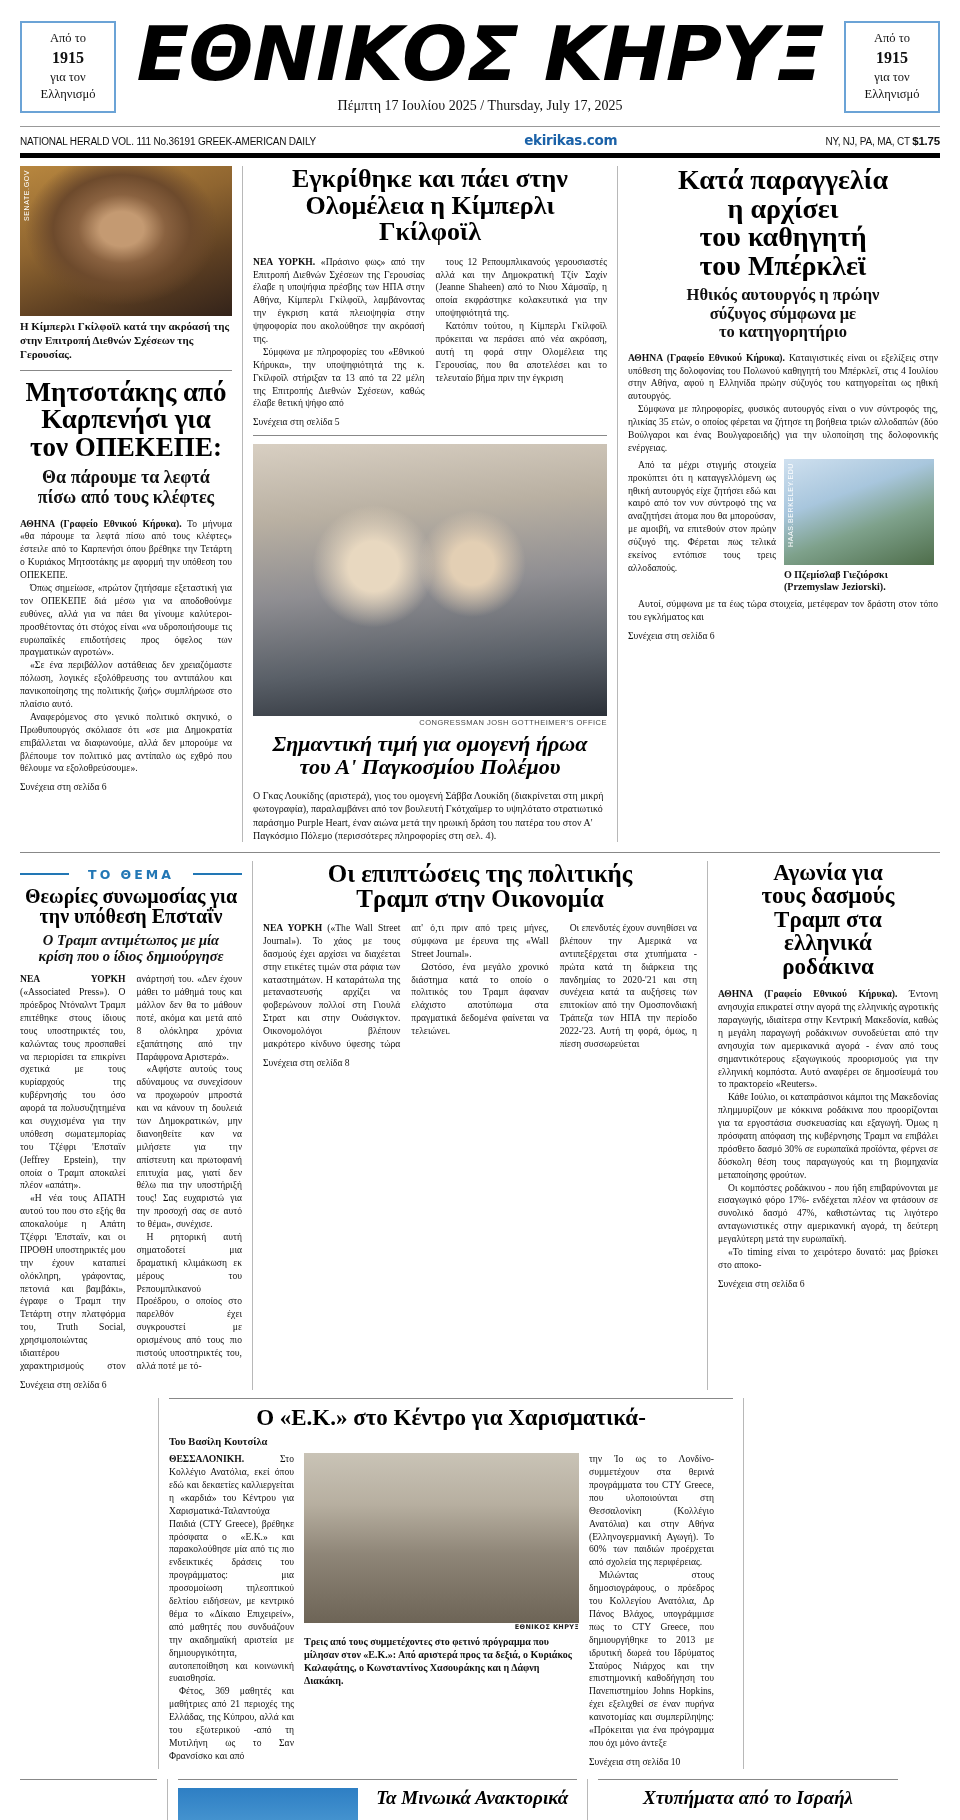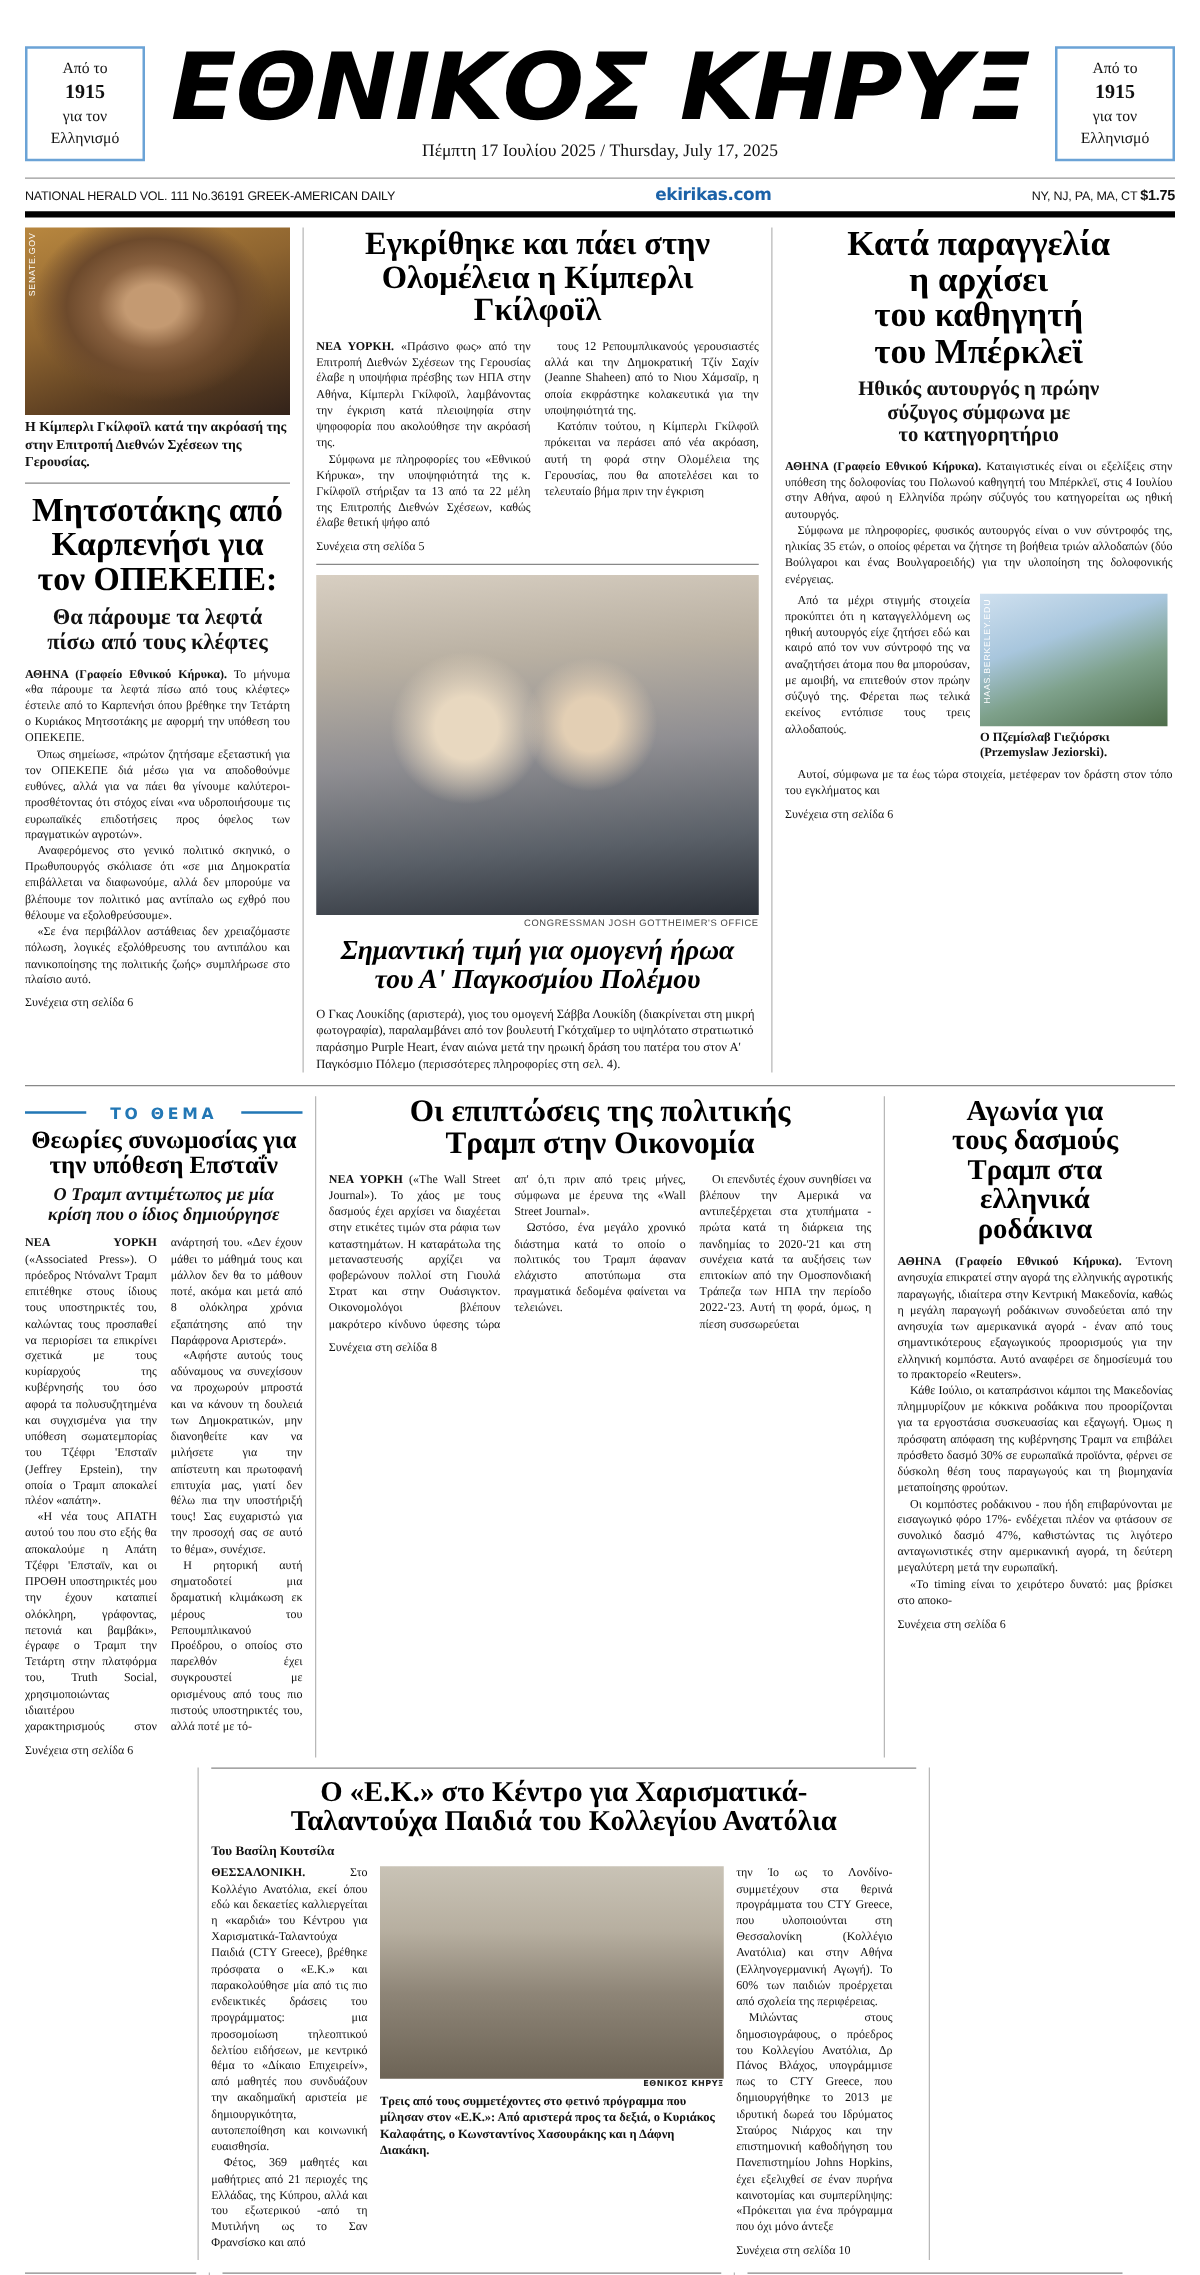--- a/index.html
+++ b/index.html
@@ -9,21 +9,21 @@
     background: #ffffff;
     font-family: "Liberation Serif", serif;
     color: #111;
     overflow: hidden;
     position: relative;
   }
   .page { width:960px; height:1820px; padding: 0 12px; position:relative; }
 
   
   .masthead { display:flex; align-items:center; justify-content:flex-start;
-              padding: 36px 8px 2px 8px; }
+              padding: 20px 8px 2px 8px; }
   .since-box {
     border: 2px solid #6ba3d6; width: 96px; padding: 7px 2px 8px 2px;
     text-align:center; font-family:"Liberation Serif", serif;
     font-size: 12.5px; line-height: 1.35; color:#111;
   }
   .since-box .yr { font-weight:bold; font-size: 16px; display:block; }
   .since-box span { display:block; }
   .logo-wrap { flex:1; text-align:center; }
   .logo {
     font-family:"DejaVu Sans", sans-serif;
@@ -150,22 +150,22 @@
         <span>τον ΟΠΕΚΕΠΕ:</span>
       </h1>
       <h2 class="sub" style="font-size:18px;margin-top:6px;">
         <span>Θα πάρουμε τα λεφτά</span><br>
         <span>πίσω από τους κλέφτες</span>
       </h2>
 
       <div class="body-txt" style="margin-top:10px;">
         <p class="first"><b class="dl">ΑΘΗΝΑ (Γραφείο Εθνικού Κήρυκα).</b><span> Το μήνυμα «θα πάρουμε τα λεφτά πίσω από τους κλέφτες» έστειλε από το Καρπενήσι όπου βρέθηκε την Τετάρτη ο Κυριάκος Μητσοτάκης με αφορμή την υπόθεση του ΟΠΕΚΕΠΕ.</span></p>
         <p>Όπως σημείωσε, «πρώτον ζητήσαμε εξεταστική για τον ΟΠΕΚΕΠΕ διά μέσω για να αποδοθούνμε ευθύνες, αλλά για να πάει θα γίνουμε καλύτεροι- προσθέτοντας ότι στόχος είναι «να υδροποιήσουμε τις ευρωπαϊκές επιδοτήσεις προς όφελος των πραγματικών αγροτών».</p>
+        <p>«Σε ένα περιβάλλον αστάθειας δεν χρειαζόμαστε πόλωση, λογικές εξολόθρευσης του αντιπάλου και πανικοποίησης της πολιτικής ζωής» συμπλήρωσε στο πλαίσιο αυτό.</p>
         <p>Αναφερόμενος στο γενικό πολιτικό σκηνικό, ο Πρωθυπουργός σκόλιασε ότι «σε μια Δημοκρατία επιβάλλεται να διαφωνούμε, αλλά δεν μπορούμε να βλέπουμε τον πολιτικό μας αντίπαλο ως εχθρό που θέλουμε να εξολοθρεύσουμε».</p>
-        <p>«Σε ένα περιβάλλον αστάθειας δεν χρειαζόμαστε πόλωση, λογικές εξολόθρευσης του αντιπάλου και πανικοποίησης της πολιτικής ζωής» συμπλήρωσε στο πλαίσιο αυτό.</p>
       </div>
       <div class="cont">Συνέχεια στη σελίδα 6</div>
     </div>
 
     <div class="col-c">
       <h1 class="hl" style="font-size:26px;">
         <span>Εγκρίθηκε και πάει στην</span><br>
         <span>Ολομέλεια η Κίμπερλι Γκίλφοϊλ</span>
       </h1>
       <div class="body-txt cols2" style="margin-top:10px;">
@@ -280,21 +280,20 @@
     </div>
   </div>
 
   <div style="display:flex;margin:8px 8px 0 8px;">
     <div style="width:138px;padding-right:9px;"></div>
 
     <div style="width:586px;padding:0 10px;border-left:1px solid #b8b8b8;border-right:1px solid #b8b8b8;">
       <div style="border-top:1.5px solid #888;padding-top:7px;"></div>
       <h1 class="hl" style="font-size:23px;">
         <span>Ο «Ε.Κ.» στο Κέντρο για Χαρισματικά-</span><br>
-        <span>Ταλαντούχα Παιδιά του Κολλεγίου Ανατόλια</span>
       </h1>
       <div style="font-family:'Liberation Serif',serif;font-size:10.5px;font-weight:bold;margin-top:7px;">Του Βασίλη Κουτσίλα</div>
 
       <div style="display:flex;gap:10px;margin-top:6px;">
         <div class="body-txt" style="width:125px;">
           <p class="first"><b class="dl">ΘΕΣΣΑΛΟΝΙΚΗ.</b><span> Στο Κολλέγιο Ανατόλια, εκεί όπου εδώ και δεκαετίες καλλιεργείται η «καρδιά» του Κέντρου για Χαρισματικά-Ταλαντούχα Παιδιά (CTY Greece), βρέθηκε πρόσφατα ο «Ε.Κ.» και παρακολούθησε μία από τις πιο ενδεικτικές δράσεις του προγράμματος: μια προσομοίωση τηλεοπτικού δελτίου ειδήσεων, με κεντρικό θέμα το «Δίκαιο Επιχειρείν», από μαθητές που συνδυάζουν την ακαδημαϊκή αριστεία με δημιουργικότητα, αυτοπεποίθηση και κοινωνική ευαισθησία.</span></p>
           <p>Φέτος, 369 μαθητές και μαθήτριες από 21 περιοχές της Ελλάδας, της Κύπρου, αλλά και του εξωτερικού -από τη Μυτιλήνη ως το Σαν Φρανσίσκο και από</p>
         </div>
         <div style="width:275px;">
           <div class="photo ph-students" style="height:170px;"></div>

